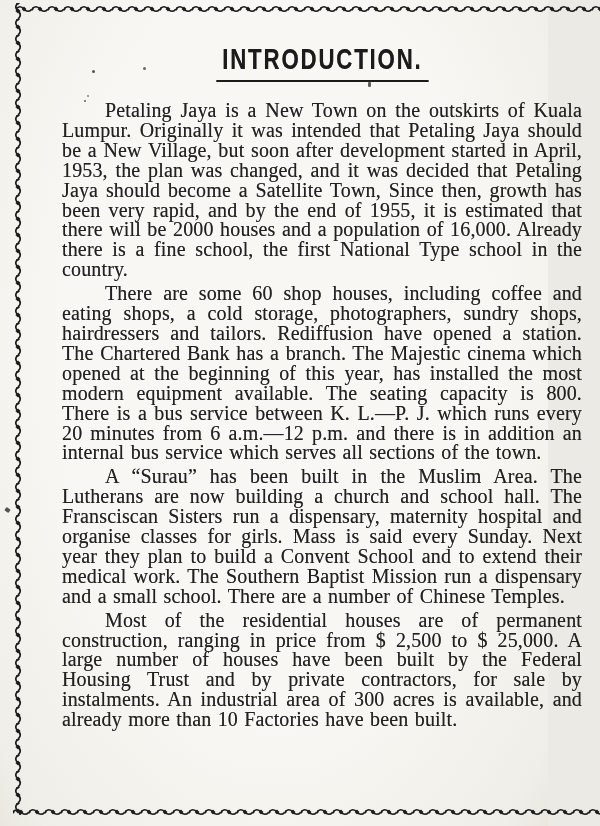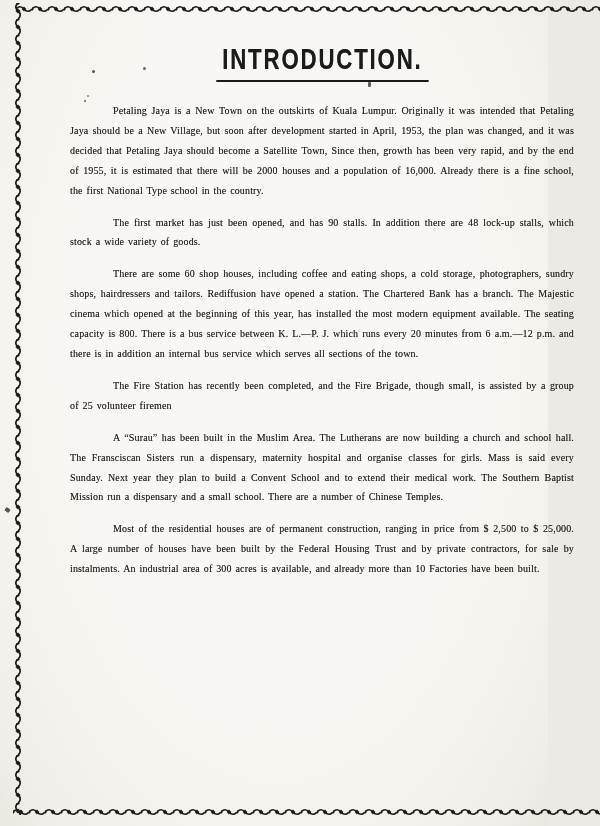--- a/index.html
+++ b/index.html
@@ -26,22 +26,22 @@
     font-size: 30px; font-weight: 700; letter-spacing: 2.5px;
     color: #1b1b1b;
     transform: scaleX(0.74); transform-origin: 50% 0;
     border-bottom: 2.5px solid #1b1b1b;
     padding: 0 8px 4px 8px;
     text-shadow: 0 0 0.6px rgba(25,25,25,0.7);
   }
 
   .body-text { margin-top: 15px; }
   .body-text p {
-    margin: 12px;
-    font-size: 10px; line-height: 19.9px;
+    margin: 4px;
+    font-size: 20px; line-height: 19.9px;
     color: #222120;
     text-align: justify; text-indent: 43px;
     word-spacing: 1.2px; letter-spacing: 0.15px;
     text-shadow: 0 0 0.5px rgba(30,30,30,0.5);
   }
 
   .speck { position: absolute; background: #2a2a2a; border-radius: 50%; }
   .s1 { left: 84px;  top: 100px; width: 2px; height: 2px; opacity: .75; }
   .s2 { left: 87px;  top: 95px;  width: 2px; height: 2px; opacity: .55; }
   .s3 { left: 92px;  top: 70px;  width: 3px; height: 3px; opacity: .8; }
@@ -88,23 +88,21 @@
     <rect x="0" y="0" width="587" height="12" fill="url(#hwave2)"></rect>
   </svg>
 
   <div class="content">
     <h1 class="title">
       <span class="title-inner">INTRODUCTION.</span>
     </h1>
 
     <div class="body-text">
       <p>Petaling Jaya is a New Town on the outskirts of Kuala Lumpur. Originally it was intended that Petaling Jaya should be a New Village, but soon after development started in April, 1953, the plan was changed, and it was decided that Petaling Jaya should become a Satellite Town, Since then, growth has been very rapid, and by the end of 1955, it is estimated that there will be 2000 houses and a population of 16,000. Already there is a fine school, the first National Type school in the country.</p>
-      <p>The first market has just been opened, and has 90 stalls. In addition there are 48 lock-up stalls, which stock a wide variety of goods.</p>
       <p>There are some 60 shop houses, including coffee and eating shops, a cold storage, photographers, sundry shops, hairdressers and tailors. Rediffusion have opened a station. The Chartered Bank has a branch. The Majestic cinema which opened at the beginning of this year, has installed the most modern equipment available. The seating capacity is 800. There is a bus service between K. L.—P. J. which runs every 20 minutes from 6 a.m.—12 p.m. and there is in addition an internal bus service which serves all sections of the town.</p>
-      <p>The Fire Station has recently been completed, and the Fire Brigade, though small, is assisted by a group of 25 volunteer firemen</p>
       <p>A “Surau” has been built in the Muslim Area. The Lutherans are now building a church and school hall. The Fransciscan Sisters run a dispensary, maternity hospital and organise classes for girls. Mass is said every Sunday. Next year they plan to build a Convent School and to extend their medical work. The Southern Baptist Mission run a dispensary and a small school. There are a number of Chinese Temples.</p>
       <p>Most of the residential houses are of permanent construction, ranging in price from $ 2,500 to $ 25,000. A large number of houses have been built by the Federal Housing Trust and by private contractors, for sale by instalments. An industrial area of 300 acres is available, and already more than 10 Factories have been built.</p>
     </div>
   </div>
 
   <span class="speck s1"></span>
   <span class="speck s2"></span>
   <span class="speck s3"></span>
   <span class="speck s4"></span>
   <span class="speck s5"></span>

